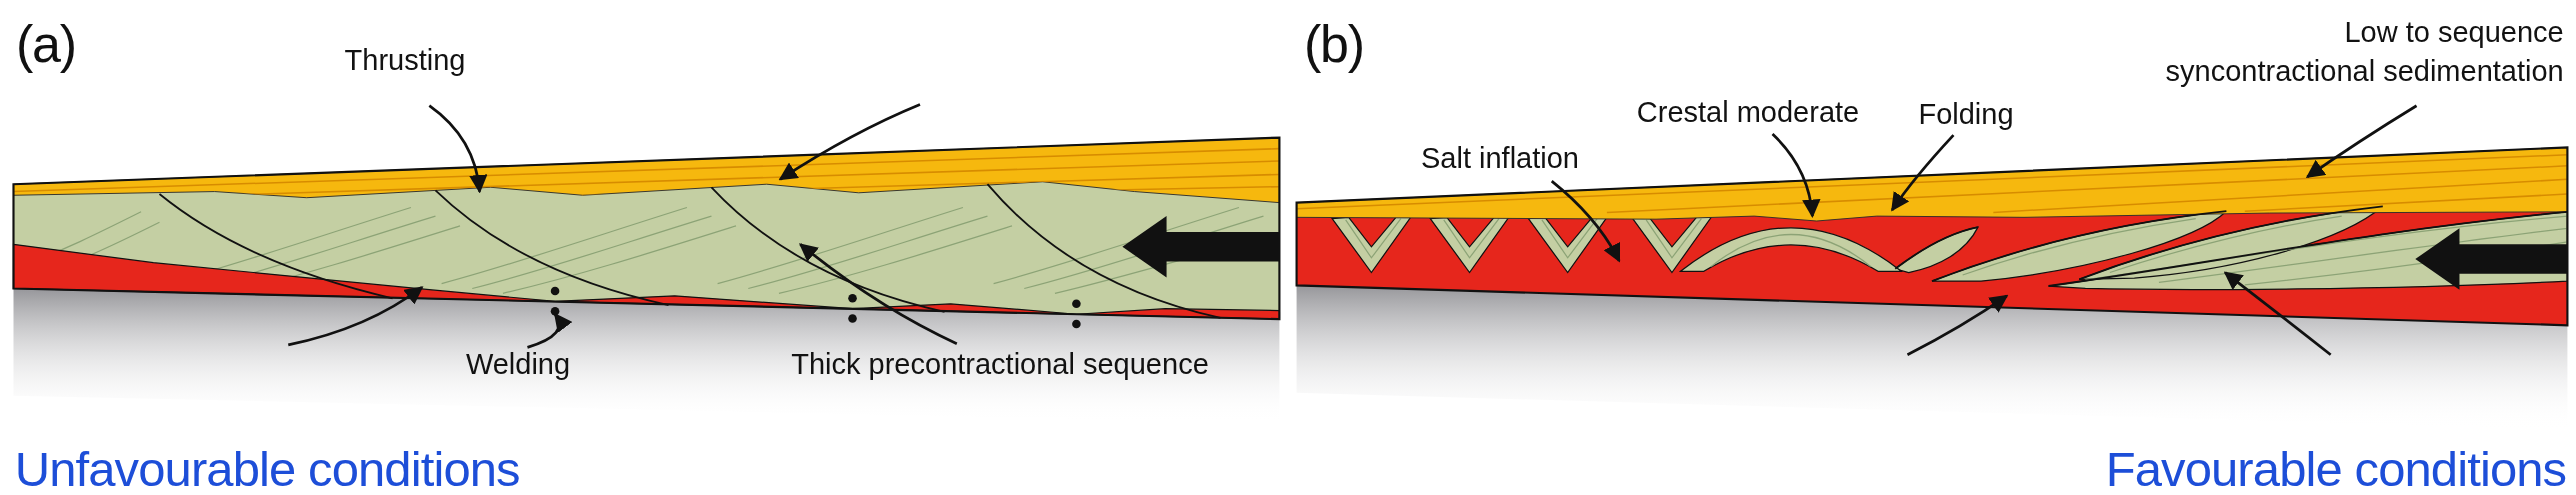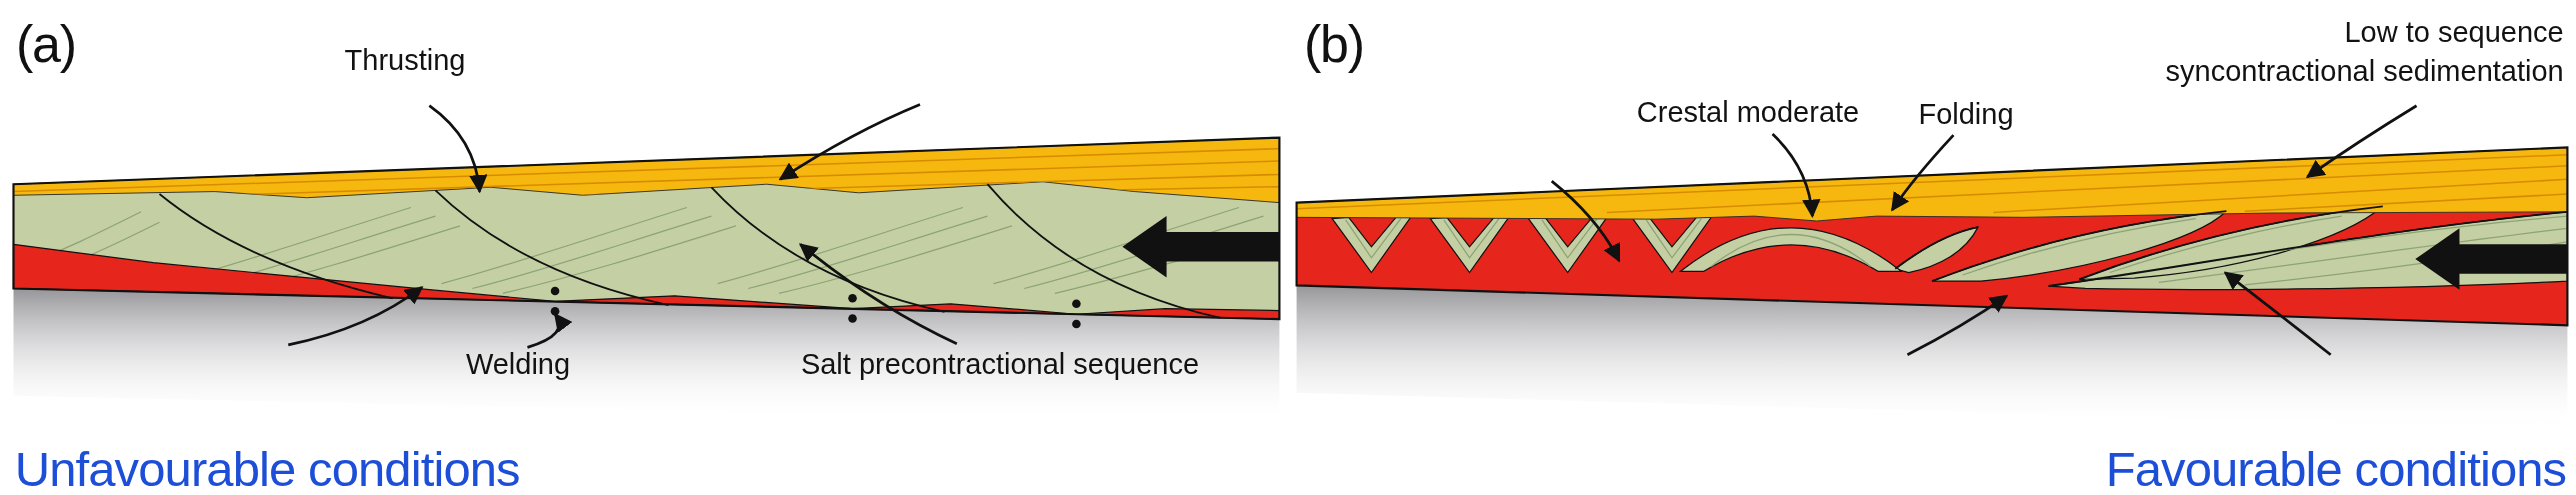--- a/index.html
+++ b/index.html
@@ -96,21 +96,21 @@
         <path d="M1500,170 Q1390,215 1272,292"></path>
         <path d="M470,562 Q600,535 688,468"></path>
         <path d="M860,566 Q930,545 905,512"></path>
         <path d="M1560,560 Q1430,500 1305,398"></path>
       </g>
     </svg>
 
     <div class="idlabel">(a)</div>
     <div class="lbl" style="left:405px;top:44px">Thrusting</div>
     <div class="lbl" style="left:518px;top:348px">Welding</div>
-    <div class="lbl" style="left:1000px;top:348px">Salt precontractional sequence</div>
+    <div class="lbl" style="left:1000px;top:348px">Thick precontractional sequence</div>
     <div class="title" style="left:14.7px;top:415px">Unfavourable conditions</div>
   </section>
 
   <section class="panel" id="panel-b">
     <svg viewBox="0 0 2100 808">
       <defs>
         <linearGradient id="gbB" x1="0" y1="0" x2="0" y2="1">
           <stop offset="0" stop-color="#919195" stop-opacity="0.95"></stop>
           <stop offset="1" stop-color="#ffffff" stop-opacity="0"></stop>
         </linearGradient>
@@ -175,20 +175,21 @@
         <path d="M430,295 Q505,355 540,425"></path>
         <path d="M790,218 Q850,275 855,352"></path>
         <path d="M1085,220 Q1020,290 985,342"></path>
         <path d="M1840,172 Q1745,230 1662,288"></path>
         <path d="M1010,578 Q1100,532 1172,482"></path>
         <path d="M1700,578 Q1620,515 1528,444"></path>
       </g>
     </svg>
 
     <div class="idlabel">(b)</div>
+    <div class="lbl" style="left:212px;top:142px">Salt inflation</div>
     <div class="lbl" style="left:460px;top:96px">Crestal moderate</div>
     <div class="lbl" style="left:678px;top:98px">Folding</div>
     <div class="lbl r" style="right:12.3px;top:16px">Low to sequence</div>
     <div class="lbl r" style="right:12.3px;top:55px">syncontractional sedimentation</div>
     <div class="title r" style="right:9.8px;top:415px">Favourable conditions</div>
   </section>
 
 </div>
 
 

